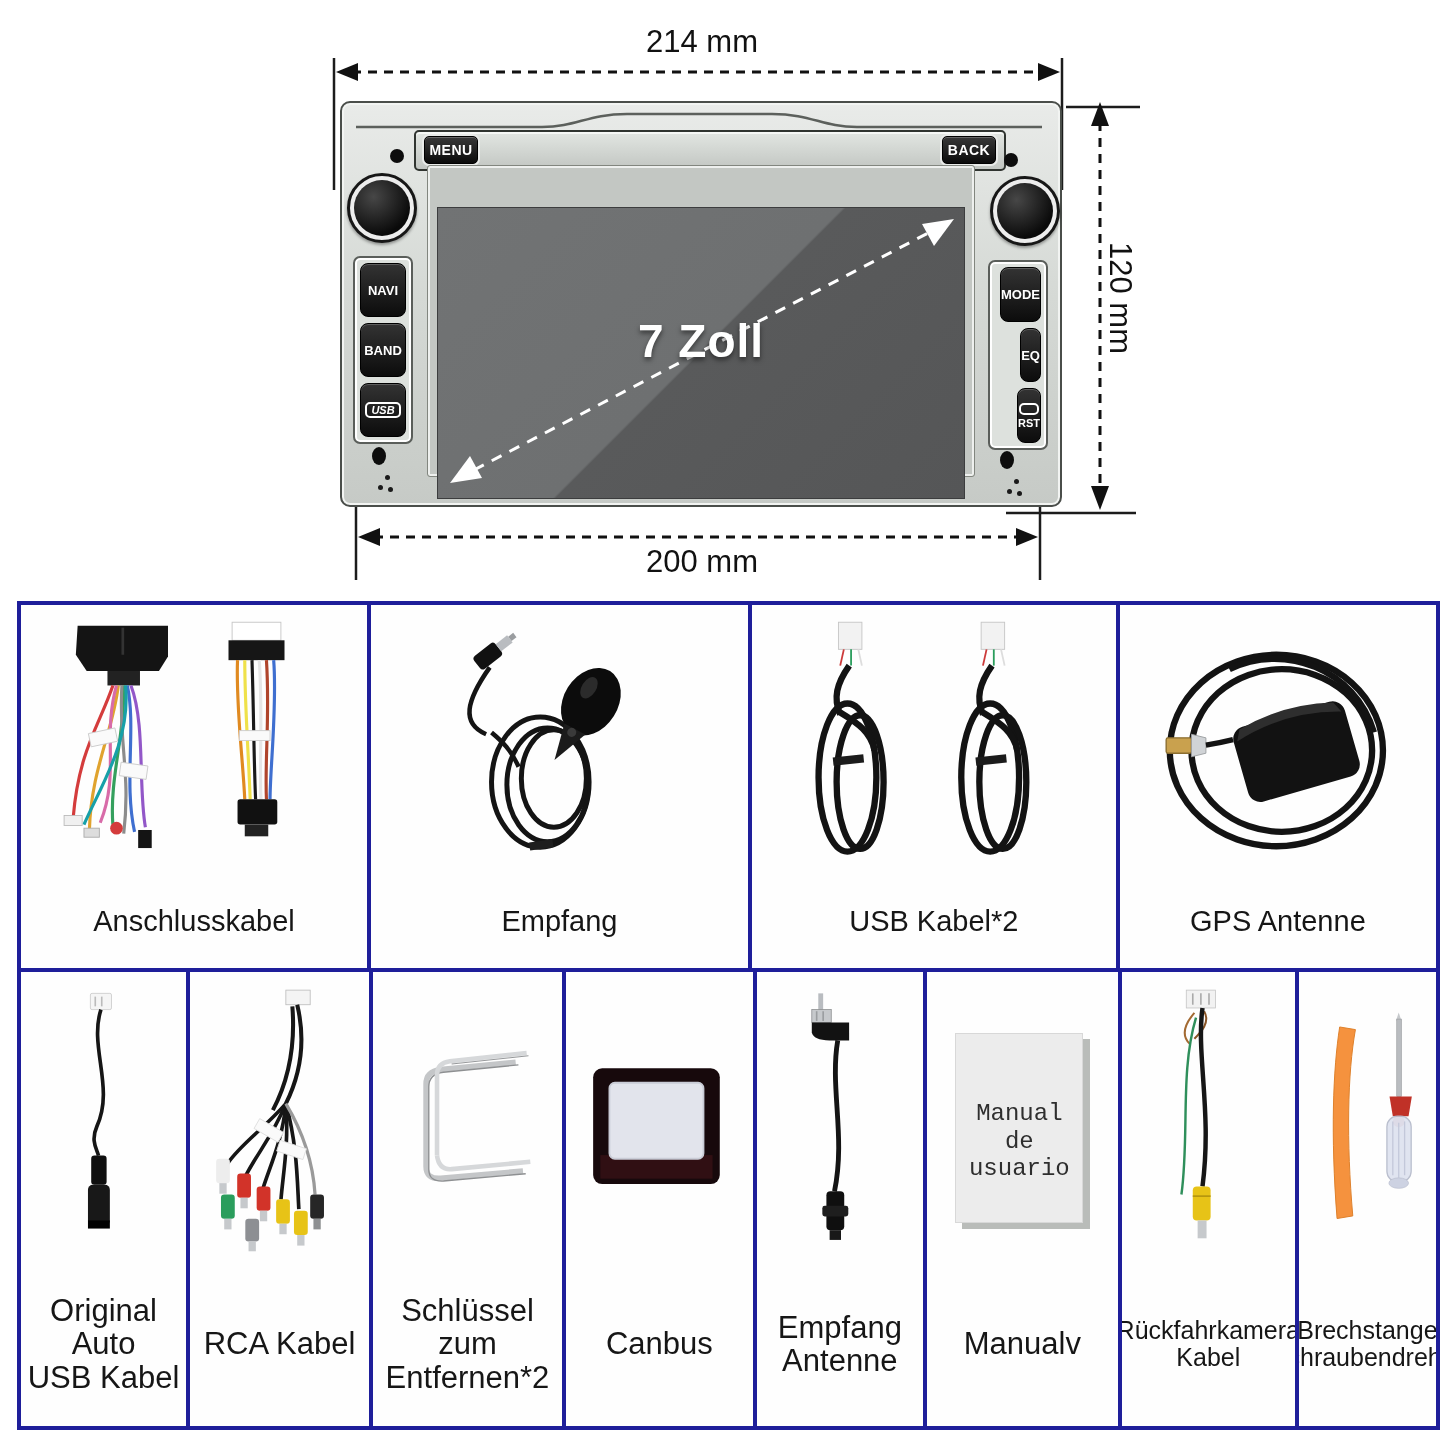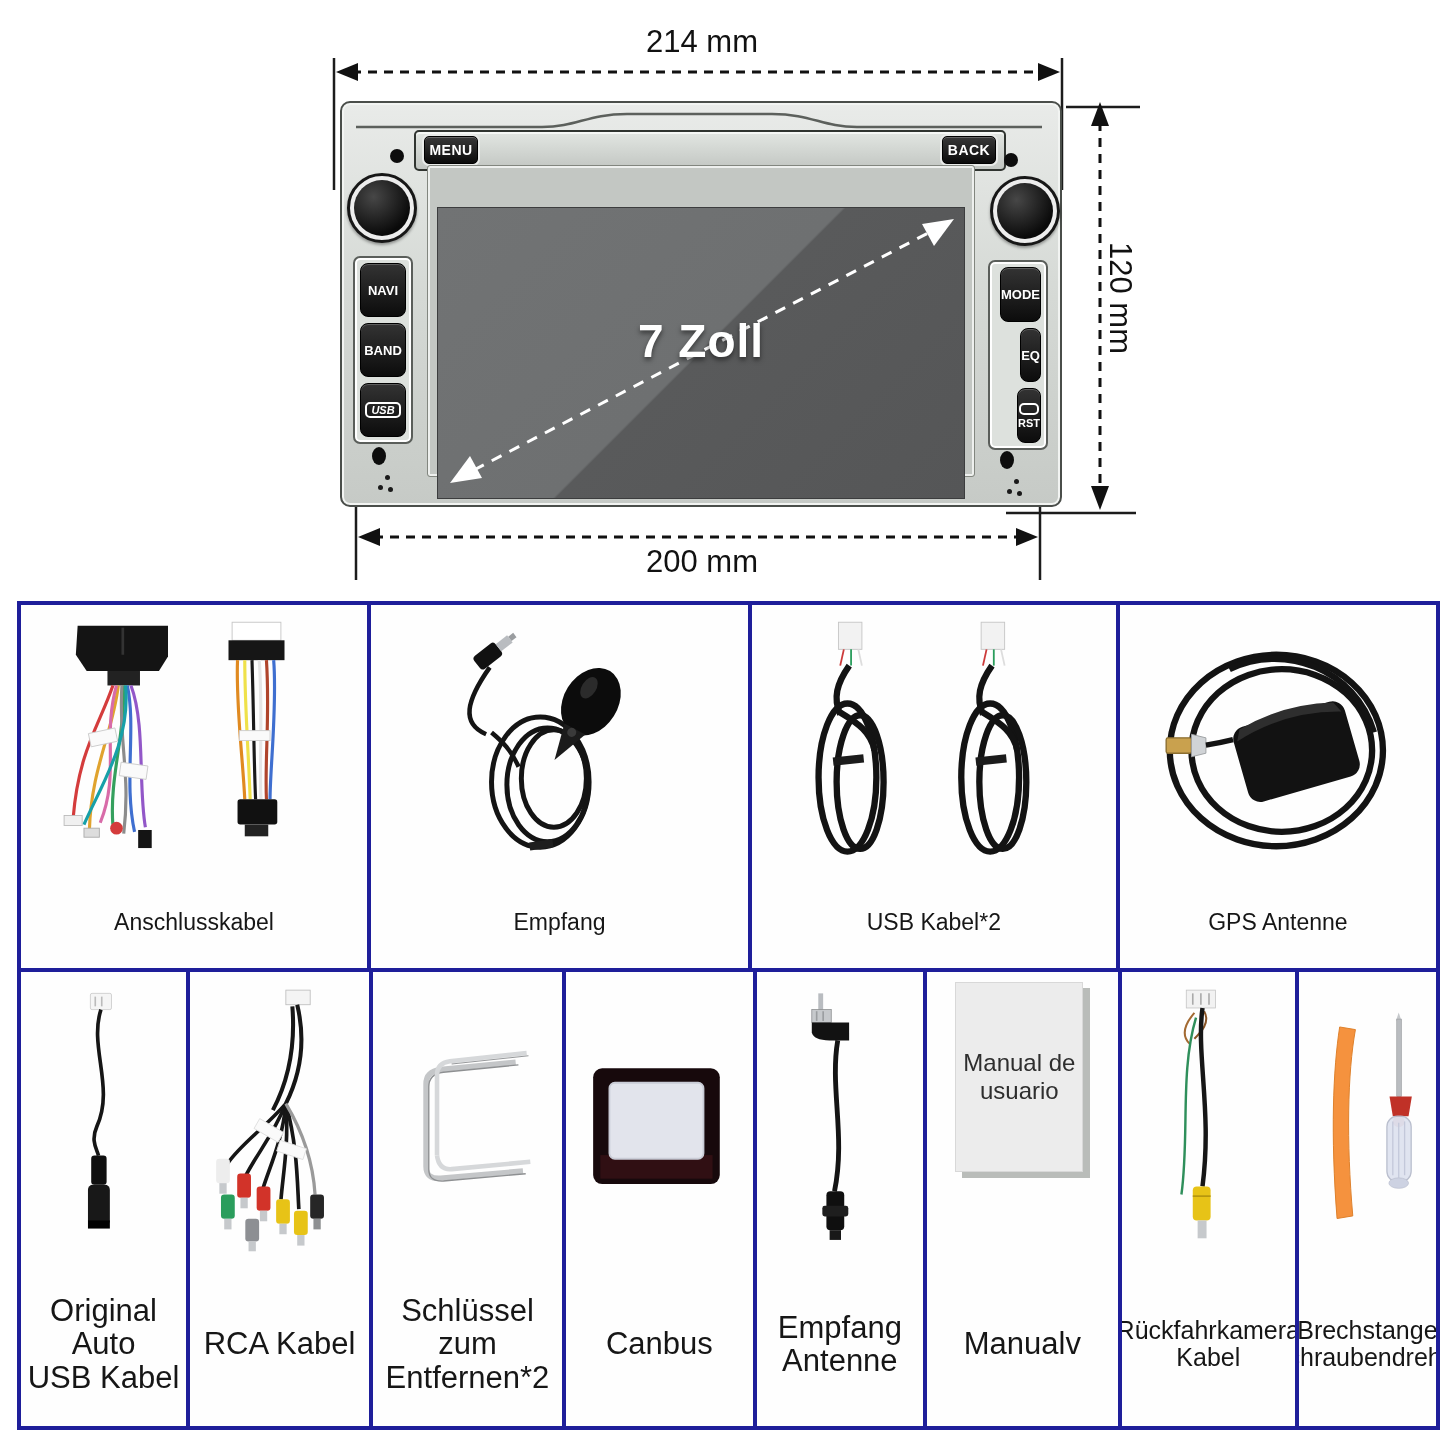--- a/index.html
+++ b/index.html
@@ -48,27 +48,27 @@
   .mini-dot{position:absolute;width:5px;height:5px;background:#1a1a1a;border-radius:50%;}
 
   
   .grid{position:absolute;left:17px;width:1423px;display:grid;
         border:4px solid #1e1e9a;box-sizing:border-box;background:#fff;}
   .grid1{top:601px;height:371px;grid-template-columns:348fr 383fr 370fr 322fr;}
   .grid2{top:968px;height:462px;grid-template-columns:166fr 184fr 194fr 192fr 171fr 196fr 178fr 142fr;}
   .cell{display:flex;flex-direction:column;align-items:center;min-width:0;
         border-left:4px solid #1e1e9a;background:#fefefe;overflow:hidden;}
   .cell:first-child{border-left:none;}
-  .cell .art{flex:1;width:100%;display:flex;align-items:flex-start;justify-content:center;
-        padding:10px 6px 0 0;box-sizing:border-box;min-height:0;}
+  .cell .art{flex:1;width:100%;display:flex;align-items:center;justify-content:center;
+        padding:10px 6px 0 0;box-sizing:border-box;min-height:0;font-family:Liberation Mono, monospace;}
   .cell .art svg{max-width:100%;height:100%;}
   .label-wrap{display:flex;align-items:center;justify-content:center;width:100%;box-sizing:border-box;}
   .grid1 .label-wrap{height:82px;padding-bottom:10px;}
   .grid2 .label-wrap{height:152px;padding-bottom:12px;}
-  .acc-label{font-size:23px;color:#161616;text-align:center;line-height:1.08;white-space:pre-line;}
+  .acc-label{font-size:29px;color:#161616;text-align:center;line-height:1.08;white-space:pre-line;}
   .grid2 .acc-label{font-size:31px;}
   .grid2 .cell.small-label .acc-label{font-size:25px;}
   .booklet{width:126px;height:188px;background:#ececec;border:1px solid #d8d8d8;
         box-shadow:7px 6px 0 #b9bcb9;display:flex;align-items:flex-start;justify-content:center;}
   .booklet-text{margin-top:66px;font-size:24px;color:#2e2e2e;text-align:center;
         line-height:1.15;white-space:pre-line;}
 </style>
 </head>
 <body>
 

